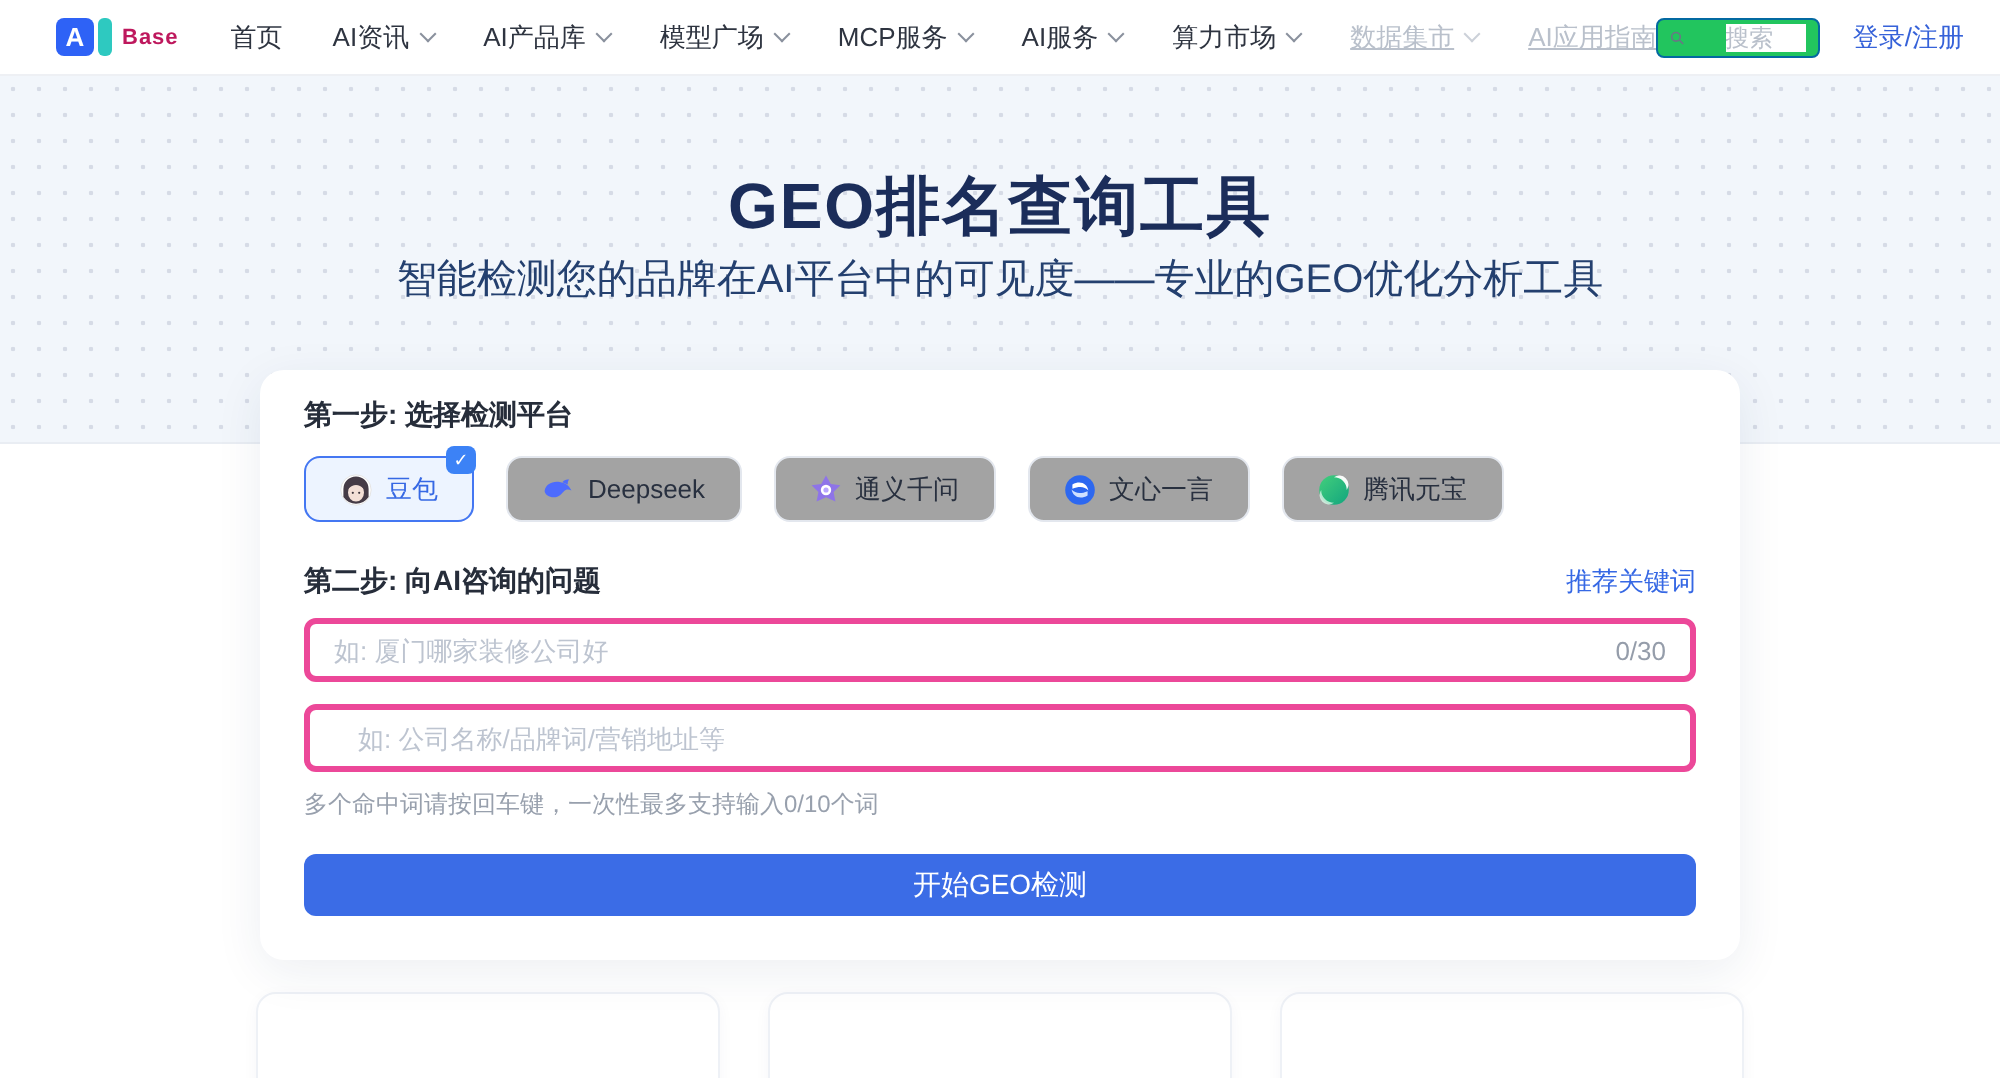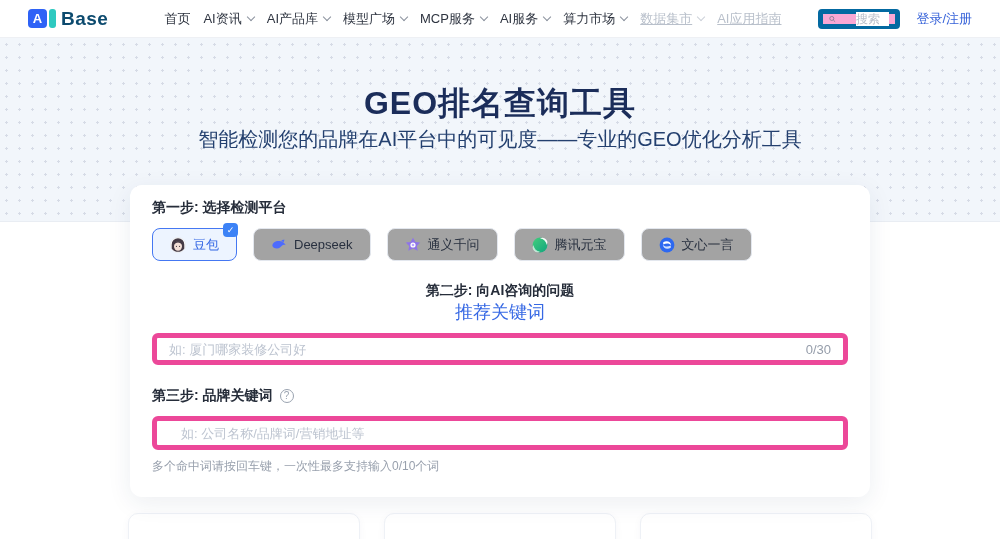--- a/index.html
+++ b/index.html
@@ -7,66 +7,66 @@
     font-family:"Liberation Sans","DejaVu Sans",sans-serif; }
 
   
   .navbar { height:38px; background:#fff; border-bottom:1px solid #eef0f4;
     display:flex; align-items:center; padding:0 28px; }
   .logo { display:flex; align-items:center; gap:2px; cursor:pointer; }
   .logo-a { width:19px; height:19px; background:#2e62f6; border-radius:4px;
     color:#fff; font-weight:bold; font-size:13px; display:flex; align-items:center;
     justify-content:center; }
   .logo-bar { width:7px; height:19px; background:#2ec9c0; border-radius:3px; }
-  .logo-text { font-size:19px; font-weight:bold; color:#0c4a6e; letter-spacing:.5px; margin-left:3px; }
-
-  .nav-items { display:flex; align-items:flex-end; gap:13px; margin-left:56px; }
+  .logo-text { font-size:11px; font-weight:bold; color:#be185d; letter-spacing:.5px; margin-left:3px; }
+
+  .nav-items { display:flex; align-items:flex-end; gap:25px; margin-left:26px; }
   .nav-item { font-size:13px; color:#2e3440; text-decoration:none; display:flex;
     align-items:center; cursor:pointer; white-space:nowrap; }
   .nav-item .caret { width:6px; height:6px; border-right:1.3px solid #8a919d;
     border-bottom:1.3px solid #8a919d; transform:rotate(45deg); margin-left:6px;
     margin-top:-3px; display:inline-block; }
   .nav-item.muted { color:#b9c0cb;text-decoration:underline; }
   .nav-item.muted .caret { border-color:#ccd1d9; }
 
   .nav-right { margin-left:auto; display:flex; align-items:center; gap:16px; }
-  .search-box { width:82px; height:20px; border:5px solid #0369a1; border-radius:4px;
-    display:flex; align-items:center; padding:0 6px; gap:20px; background:#f9a8d4; }
+  .search-box { width:82px; height:20px; border:1px solid #0369a1; border-radius:4px;
+    display:flex; align-items:center; padding:0 6px; gap:20px; background:#22c55e; }
   .search-box input { border:none; outline:none; width:100%; font-size:12px; color:#333; }
   .search-box input::placeholder { color:#b9c0cb; }
   .login-link { font-size:13px; color:#3662d9; text-decoration:none; cursor:pointer; white-space:nowrap; }
 
   
   .hero { height:184px; background-color:#f2f6fb;
     background-image:radial-gradient(circle,#d6dbe6 1px,rgba(0,0,0,0) 1.3px);
     background-size:13px 13px; text-align:center; padding-top:44px;
     border-bottom:1px solid #e9edf3; }
   .hero-title { font-size:32px; font-weight:bold; color:#1b2d5a; letter-spacing:1px; }
   .hero-subtitle { font-size:20px; color:#24406f; }
 
   
   .card { width:740px; margin:-37px auto 0; background:#fff; border-radius:12px;
     box-shadow:0 6px 24px rgba(30,50,90,.08); padding:14px 22px 22px; position:relative; }
   .step-label { font-size:14px; font-weight:bold; color:#262d3a; }
-  .step-head { display:flex; align-items:center; justify-content:space-between;flex-direction:column; }
+  .step-head { display:flex; align-items:center; justify-content:space-between; }
 
   .platform-row { display:flex; gap:16px; margin-top:11px; }
   .platform-btn { height:33px; padding:0 17px; border:1px solid #e3e7ee; border-radius:8px;
     background:#a3a3a3; display:flex; align-items:center; gap:7px; font-size:13px;
     color:#28303f; cursor:pointer; position:relative; }
   .platform-btn.selected { background:#edf4ff; border-color:#4477f2; color:#3668e4; }
   .sel-badge { position:absolute; top:-6px; right:-2px; width:15px; height:14px;
     background:#3c82f6; border-radius:4px; color:#fff; font-size:9px; line-height:14px;
     text-align:center; }
   .p-icon { width:16px; height:16px; display:block; }
 
   .row2 { margin-top:21px; }
-  .link-blue { font-size:18px; color:#3668e4; text-decoration:none; cursor:pointer; }
-
-  .input-line { margin-top:9px; height:32px; border:5px solid #ec4899; border-radius:6px;
+  .link-blue { font-size:13px; color:#3668e4; text-decoration:none; cursor:pointer; }
+
+  .input-line { margin-top:9px; height:32px; border:3px solid #ec4899; border-radius:6px;
     display:flex; align-items:center; padding:0 12px; gap:8px; background:#fff; }
   .input-line input { flex:1; border:none; outline:none; font-size:13px; color:#333; background:transparent; }
   .input-line input::placeholder { color:#bdc4d0; }
   .counter { font-size:13px; color:#959daa; }
 
   .step3-head { margin-top:22px; display:flex; align-items:center; gap:7px; }
   .help-circle { width:14px; height:14px; border:1px solid #9aa3b0; border-radius:50%;
     color:#9aa3b0; font-size:10px; line-height:12px; text-align:center; cursor:pointer; }
   .input-tall { height:34px; margin-top:11px;padding-left:24px; }
   .hint { margin-top:8px; font-size:12px; color:#98a0ad; }
@@ -171,68 +171,65 @@
       <span>Deepseek</span>
     </button>
 
     <button class="platform-btn">
       <svg class="p-icon" viewBox="0 0 16 16">
         <path d="M8 0.8 L10.4 5 L15.2 5.6 L11.8 9 L12.7 13.8 L8 11.6 L3.3 13.8 L4.2 9 L0.8 5.6 L5.6 5 Z" fill="#8b6cf5" opacity="0.85"></path>
         <circle cx="8" cy="8" r="2.6" fill="#fff"></circle>
         <circle cx="8" cy="8" r="1.3" fill="#b9a6ff"></circle>
       </svg>
       <span>通义千问</span>
+    </button>
+
+    <button class="platform-btn">
+      <svg class="p-icon" viewBox="0 0 16 16">
+        <circle cx="8" cy="8" r="7.4" fill="#2d68f0"></circle>
+        <path d="M4.2 5.2 C8 3 11.6 4.6 12.2 8.2 C10.4 6.2 7.6 5.9 4.2 7.4 Z" fill="#fff"></path>
+        <path d="M11.8 10.8 C8 13 4.4 11.4 3.8 7.8 C5.6 9.8 8.4 10.1 11.8 8.6 Z" fill="#cfe0ff"></path>
+      </svg>
+      <span>文心一言</span>
     </button>
 
     <button class="platform-btn">
       <svg class="p-icon" viewBox="0 0 16 16">
         <defs>
             <linearGradient id="yb" x1="0" y1="0" x2="1" y2="1">
           <stop offset="0" stop-color="#43cf7c"></stop>
               <stop offset="1" stop-color="#12a57e"></stop>
         </linearGradient>
           </defs>
         <circle cx="8" cy="8" r="7.4" fill="url(#yb)"></circle>
         <path d="M8 1.6 A6.4 6.4 0 0 1 14.4 8 A4.6 4.6 0 0 0 8 1.6 Z" fill="#fff" opacity="0.95"></path>
         <path d="M8 14.4 A6.4 6.4 0 0 1 1.6 8 A4.6 4.6 0 0 0 8 14.4 Z" fill="#d8f5e6" opacity="0.8"></path>
       </svg>
       <span>腾讯元宝</span>
     </button>
 
-    <button class="platform-btn">
-      <svg class="p-icon" viewBox="0 0 16 16">
-        <circle cx="8" cy="8" r="7.4" fill="#2d68f0"></circle>
-        <path d="M4.2 5.2 C8 3 11.6 4.6 12.2 8.2 C10.4 6.2 7.6 5.9 4.2 7.4 Z" fill="#fff"></path>
-        <path d="M11.8 10.8 C8 13 4.4 11.4 3.8 7.8 C5.6 9.8 8.4 10.1 11.8 8.6 Z" fill="#cfe0ff"></path>
-      </svg>
-      <span>文心一言</span>
-    </button>
-
   </div>
 
   <div class="step-head row2">
     <span class="step-label">第二步: 向AI咨询的问题</span>
     <a class="link-blue">推荐关键词</a>
   </div>
 
   <div class="input-line">
     <input type="text" placeholder="如: 厦门哪家装修公司好" style="">
     <span class="counter">0/30</span>
   </div>
 
-  <div class="step3-head">
-    <span class="step-label">第三步: 品牌关键词</span>
-    <span class="help-circle">?</span>
-  </div>
 
   <div class="input-line input-tall">
     <input type="text" placeholder="如: 公司名称/品牌词/营销地址等" style="">
   </div>
 
   <div class="hint">多个命中词请按回车键，一次性最多支持输入0/10个词</div>
 
+  <button class="cta-btn">开始GEO检测</button>
 </div>
 
 <div class="bottom-row">
   <div class="preview-card"></div>
   <div class="preview-card"></div>
   <div class="preview-card"></div>
 </div>
 
 </body></html>

